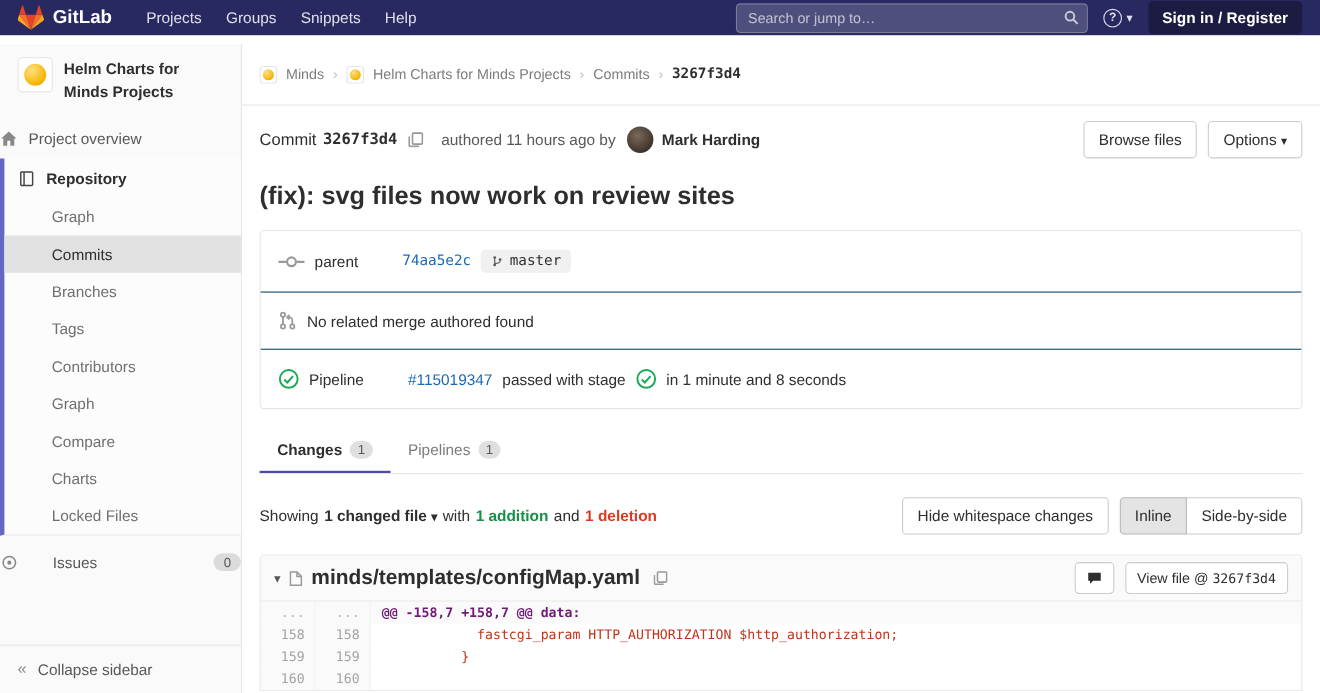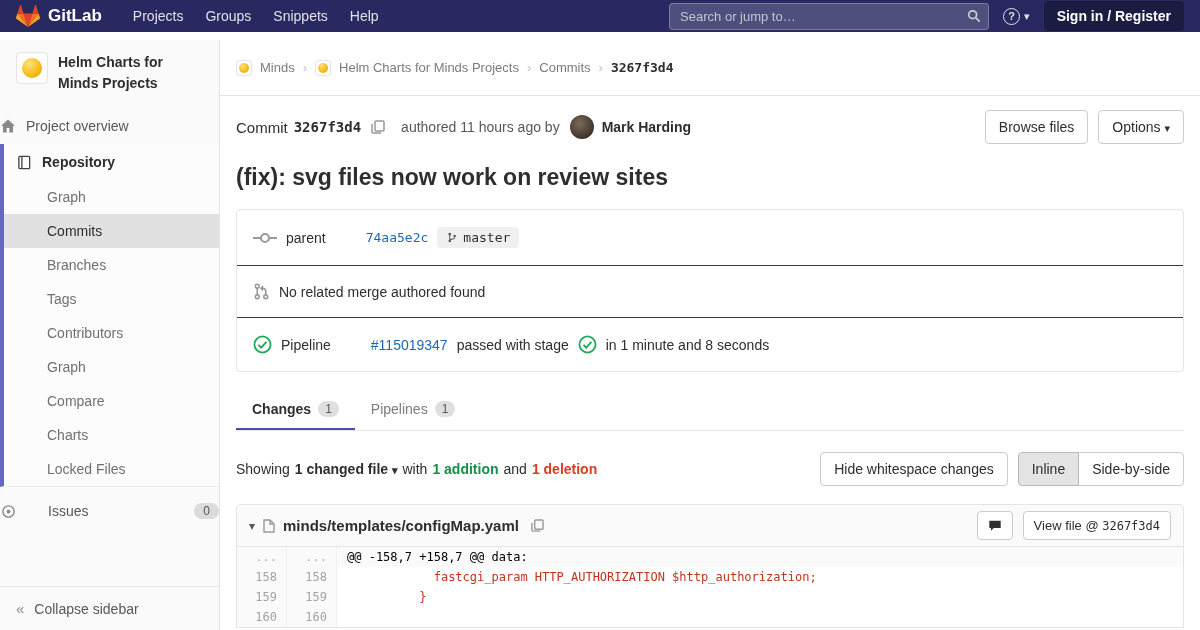--- a/index.html
+++ b/index.html
@@ -79,31 +79,31 @@
   .summary-actions { margin-left:auto; display:flex; align-items:center; gap:10px; }
   .btn-group { display:flex; }
   .btn-group .btn { border-radius:0; margin-left:-1px; }
   .btn-group .btn:first-child { border-radius:4px 0 0 4px; margin-left:0; }
   .btn-group .btn:last-child { border-radius:0 4px 4px 0; }
   .btn.toggled { background:#e4e4e4; border-color:#b8b8b8; position:relative; z-index:2; }
 
   .diff-box { border:1px solid #e5e5e5; border-radius:4px 4px 0 0; overflow:hidden; }
   .diff-header { display:flex; align-items:center; gap:8px; padding:6px 12px; height:42px; background:#fafafa; border-bottom:1px solid #e5e5e5; }
   .diff-caret { color:#585858; font-size:12px; cursor:pointer; }
-  .diff-filename { font-weight:bold; font-size:15px; }
+  .diff-filename { font-weight:bold; font-size:19px; }
   .diff-actions { margin-left:auto; display:flex; gap:10px; }
   .btn.small { padding:6px 10px; font-size:13px; }
   .view-file-sha { font-family:"DejaVu Sans Mono", monospace; font-size:12px; }
 
   .diff-table { font-family:"DejaVu Sans Mono", monospace; font-size:12px; line-height:20px; }
   .diff-row { display:grid; grid-template-columns:50px 50px 1fr; }
   .ln { text-align:right; padding:0 9px; color:#a3a3a3; background:#fafafa; border-right:1px solid #f0f0f0; cursor:pointer; }
   .code { padding:0 10px; white-space:pre; color:#c0341d; background:#fff; overflow:hidden; }
   .hunk .ln { color:#b3b3b3; }
-  .hunk .code { color:#000000; background:#fafafa; }
+  .hunk .code { color:#701a75; background:#fafafa;font-weight:bold; }
 </style>
 </head>
 <body>
 
 <header class="navbar">
   <div class="brand">
     <span style="display:flex;">
       <svg width="24" height="24" viewBox="0 0 36 36">
         <path fill="#e24329" d="M18 34.5l6.6-20.3H11.4z"></path>
         <path fill="#fc6d26" d="M18 34.5L11.4 14.2H2.1z"></path>

